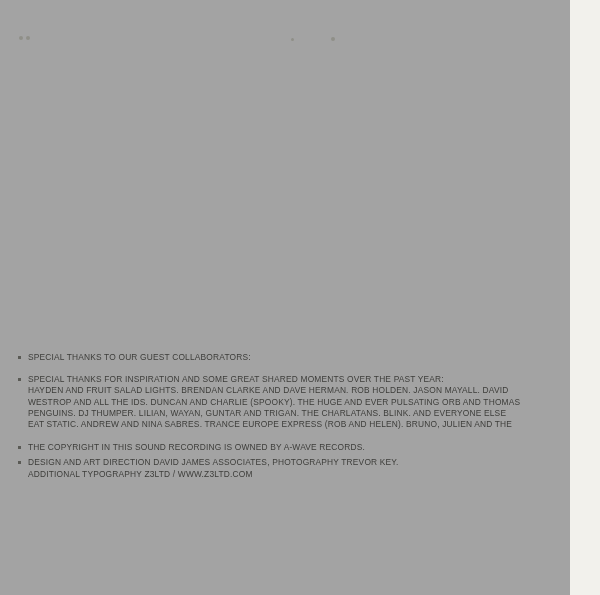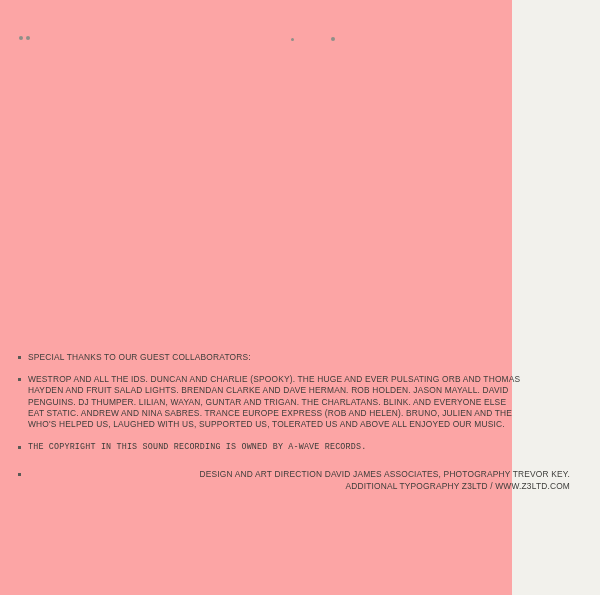--- a/index.html
+++ b/index.html
@@ -10,23 +10,23 @@
     width: 600px;
     height: 595px;
     background: #f2f1ec;
     font-family: "Liberation Sans", sans-serif;
     color: #3a3a38;
     overflow: hidden;
     position: relative;
   }
   .page {
     position: relative;
-    width: 512px;
+    width: 570px;
     height: 595px;
-    background: #fca5a5;
+    background: #a3a3a3;
   }
   
   .mark {
     position: absolute;
     background: #8f8f88;
     border-radius: 50%;
   }
   .mark.m1 { left: 19px;  top: 36px; width: 4px; height: 4px; }
   .mark.m2 { left: 26px;  top: 36px; width: 4px; height: 4px; }
   .mark.m3 { left: 291px; top: 38px; width: 3px; height: 3px; }
@@ -53,47 +53,47 @@
   }
   .line {
     font-size: 8.4px;
     line-height: 11.2px;
     letter-spacing: 0.18px;
     text-transform: uppercase;
     color: #3d3d3a;
     white-space: nowrap;
   }
   .block.thanks-inspiration { margin-bottom: 12px; }
-  .block.copyright { margin-bottom: 16px; font-family: Liberation Mono, monospace; }
-  .block.design { margin-bottom: 0; text-align: right; }
+  .block.copyright { margin-bottom: 4px; }
+  .block.design { margin-bottom: 0; }
 </style>
 </head>
 <body>
 
 <div class="page">
 
   <div class="mark m1"></div>
   <div class="mark m2"></div>
   <div class="mark m3"></div>
   <div class="mark m4"></div>
 
   <div class="credits">
 
     <div class="block thanks-collaborators">
       <span class="bullet"></span>
       <div class="line">SPECIAL THANKS TO OUR GUEST COLLABORATORS:</div>
     </div>
 
     <div class="block thanks-inspiration">
       <span class="bullet"></span>
+      <div class="line">SPECIAL THANKS FOR INSPIRATION AND SOME GREAT SHARED MOMENTS OVER THE PAST YEAR:</div>
+      <div class="line">HAYDEN AND FRUIT SALAD LIGHTS. BRENDAN CLARKE AND DAVE HERMAN. ROB HOLDEN. JASON MAYALL. DAVID</div>
       <div class="line">WESTROP AND ALL THE IDS. DUNCAN AND CHARLIE (SPOOKY). THE HUGE AND EVER PULSATING ORB AND THOMAS</div>
-      <div class="line">HAYDEN AND FRUIT SALAD LIGHTS. BRENDAN CLARKE AND DAVE HERMAN. ROB HOLDEN. JASON MAYALL. DAVID</div>
       <div class="line">PENGUINS. DJ THUMPER. LILIAN, WAYAN, GUNTAR AND TRIGAN. THE CHARLATANS. BLINK. AND EVERYONE ELSE</div>
       <div class="line">EAT STATIC. ANDREW AND NINA SABRES. TRANCE EUROPE EXPRESS (ROB AND HELEN). BRUNO, JULIEN AND THE</div>
-      <div class="line">WHO'S HELPED US, LAUGHED WITH US, SUPPORTED US, TOLERATED US AND ABOVE ALL ENJOYED OUR MUSIC.</div>
     </div>
 
     <div class="block copyright">
       <span class="bullet"></span>
       <div class="line">THE COPYRIGHT IN THIS SOUND RECORDING IS OWNED BY A-WAVE RECORDS.</div>
     </div>
 
     <div class="block design">
       <span class="bullet"></span>
       <div class="line">DESIGN AND ART DIRECTION DAVID JAMES ASSOCIATES, PHOTOGRAPHY TREVOR KEY.</div>

